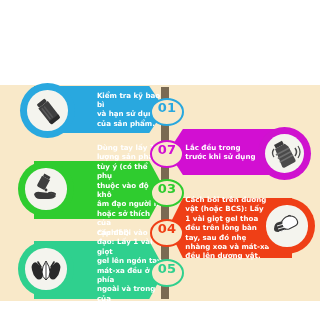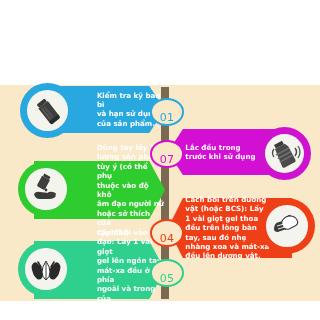--- a/index.html
+++ b/index.html
@@ -18,22 +18,22 @@
   
   .timeline{
     position:absolute;left:161px;top:52px;width:8px;height:212px;
     background:#7a6a52;
   }
 
   
   .badge{
     position:absolute;width:30px;height:24px;border-radius:50%;
     background:#f9e9c9;border:2.4px solid #000;
-    display:flex;align-items:flex-end;justify-content:center;
-    font-size:11px;font-weight:normal;letter-spacing:.3px;
+    display:flex;align-items:flex-start;justify-content:center;
+    font-size:13px;font-weight:bold;letter-spacing:.3px;
     z-index:6;
   }
 
   
   .banner{position:absolute;z-index:4;}
   .banner .txt{
     color:#ffffff;font-size:7.1px;line-height:9.4px;
     font-weight:bold;white-space:pre-line;
   }
 
@@ -138,20 +138,23 @@
         <g transform="rotate(28 16 11)">
           <rect x="11" y="3" width="7" height="3" fill="#3a3a3a"></rect>
           <path d="M10 6 h9 v10 a1.6 1.6 0 0 1 -1.6 1.6 h-5.8 a1.6 1.6 0 0 1 -1.6 -1.6 z" fill="#3f3f3f"></path>
         </g>
         <path d="M5 22 q2 -3 6 -2 l9 1 q5 0 7 3 q-2 3 -7 3 h-9 q-5 0 -6 -5 z" fill="#3a3a3a"></path>
         <path d="M20 21 q4 -1 6 1" stroke="#3a3a3a" stroke-width="2" fill="none" stroke-linecap="round"></path>
         <circle cx="17" cy="18" r="1.4" fill="#3a3a3a"></circle>
       </svg>
     </div>
   </div>
+  <div class="badge" style="left:150px;top:144px;border-color:#2fcc2f;color:#2fcc2f;">
+    <span>03</span>
+  </div>
 
   <div class="banner right-banner" style="left:168px;top:163px;width:124px;height:60px;">
     <div class="shape" style="background:#ef3f16;"></div>
     <div class="txt">Cách bôi trên dương
 vật (hoặc BCS): Lấy
 1 vài giọt gel thoa
 đều trên lòng bàn
 tay, sau đó nhẹ
 nhàng xoa và mát-xa
 đều lên dương vật.</div>

